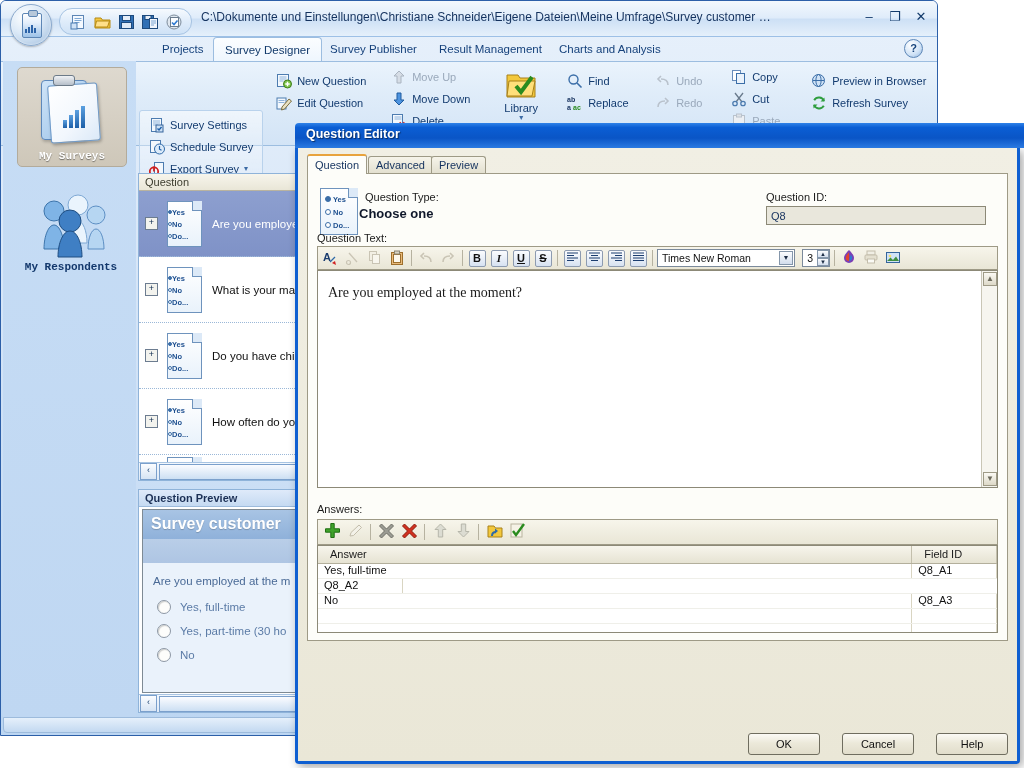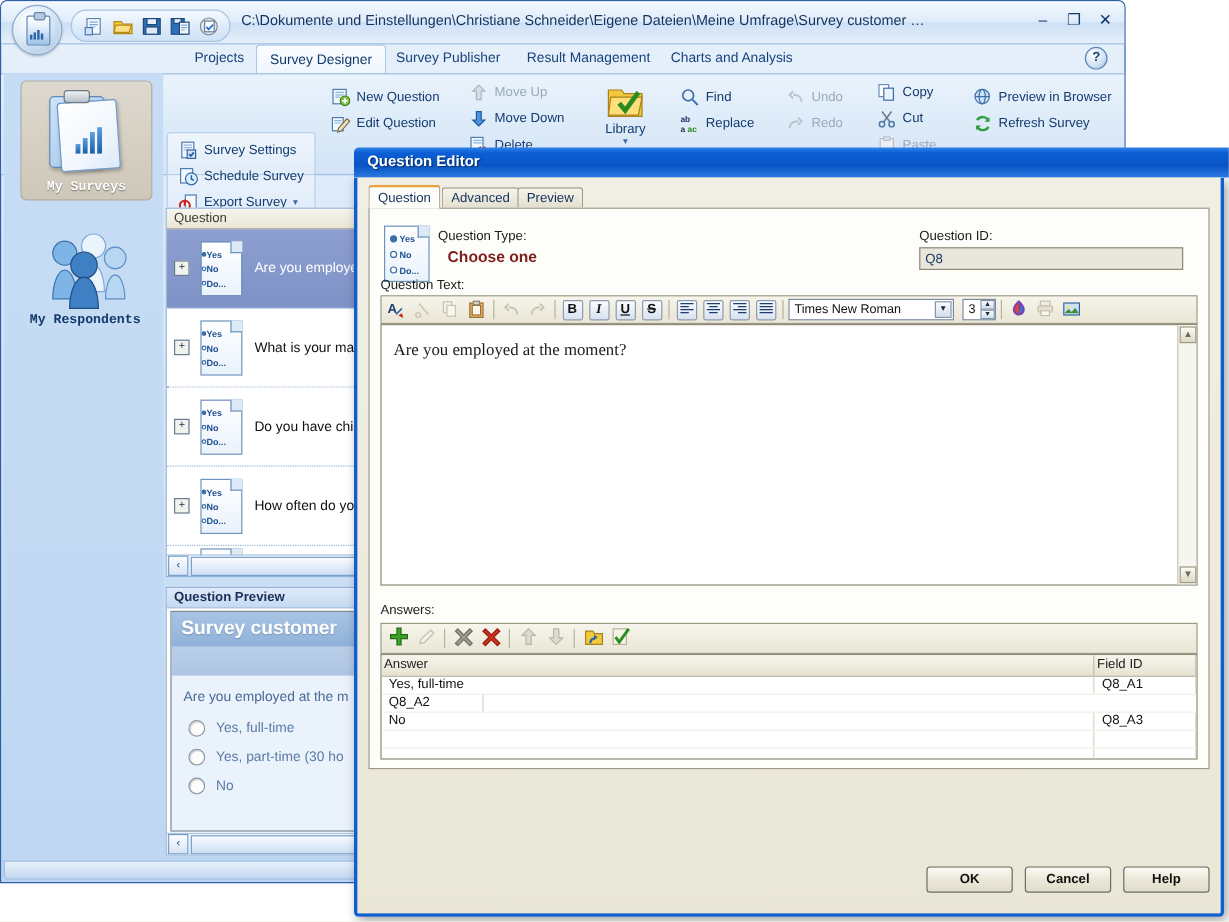--- a/index.html
+++ b/index.html
@@ -350,27 +350,27 @@
     display:flex;align-items:center;padding:0 4px;box-sizing:border-box;gap:3px;
   }
   .ans-grid{
     position:absolute;left:9px;top:371px;right:9px;height:88px;
     background:#ffffff;border:1px solid #8c8977;box-sizing:border-box;overflow:hidden;
   }
   .grid-head{
     display:flex;height:17px;
     background:linear-gradient(180deg,#f7f5ec,#e6e3d3);border-bottom:1px solid #b3af9c;
   }
-  .gh{font-size:11px;color:#1b1b1b;line-height:16px;padding-left:2px;
+  .gh{font-size:11px;color:#1b1b1b;line-height:16px;padding-left:12px;
     border-right:1px solid #c3bfac;box-sizing:border-box;}
   .grow{display:flex;height:14px;border-bottom:1px solid #efefe9;}
   .gc{font-size:11px;color:#111;line-height:13px;padding-left:6px;
     border-right:1px solid #d9d5c2;box-sizing:border-box;white-space:nowrap;overflow:hidden;}
 
-  .btnrow{position:absolute;right:9px;bottom:17px;display:flex;gap:10px;font-weight:bold;}
+  .btnrow{position:absolute;right:9px;bottom:6px;display:flex;gap:22px;}
   .dbtn{
     width:72px;height:22px;font-size:11px;color:#111;text-align:center;line-height:20px;
     background:linear-gradient(180deg,#fbfaf5 0%,#ece9da 45%,#e1ddcb 100%);
     border:1px solid #6f6d5f;border-radius:3px;box-sizing:border-box;
   }
 </style>
 </head>
 <body>
 
 <div id="root">
@@ -813,21 +813,21 @@
           </div>
           <div style="position:absolute;left:4px;top:19px;font-size:7.5px;font-weight:bold;color:#1d4f8f;">
             <span style="display:inline-block;width:4px;height:4px;border-radius:50%;background:#fff;border:1px solid #3b6ea8;margin-right:2px;"></span><span>No</span>
           </div>
           <div style="position:absolute;left:4px;top:32px;font-size:7.5px;font-weight:bold;color:#1d4f8f;">
             <span style="display:inline-block;width:4px;height:4px;border-radius:50%;background:#fff;border:1px solid #3b6ea8;margin-right:2px;"></span><span>Do...</span>
           </div>
         </div>
 
         <div class="lbl" style="position:absolute;left:57px;top:17px;">Question Type:</div>
-        <div style="position:absolute;left:65px;top:32px;font-size:13px;font-weight:bold;color:#7f1d1d;">Choose one</div>
+        <div style="position:absolute;left:51px;top:32px;font-size:13px;font-weight:bold;color:#0f172a;">Choose one</div>
 
         <div class="lbl" style="position:absolute;left:458px;top:17px;">Question ID:</div>
         <div class="field" style="position:absolute;left:458px;top:32px;width:220px;height:19px;line-height:15px;">Q8</div>
 
         <div class="lbl" style="position:absolute;left:9px;top:58px;">Question Text:</div>
 
         <div class="editor-toolbar">
           <div class="tb-btn">
             <svg width="16" height="16" viewBox="0 0 16 16">
                 <text x="0" y="11" font-size="11" font-weight="bold" font-family="Liberation Sans" fill="#1b3d6f">A</text>

